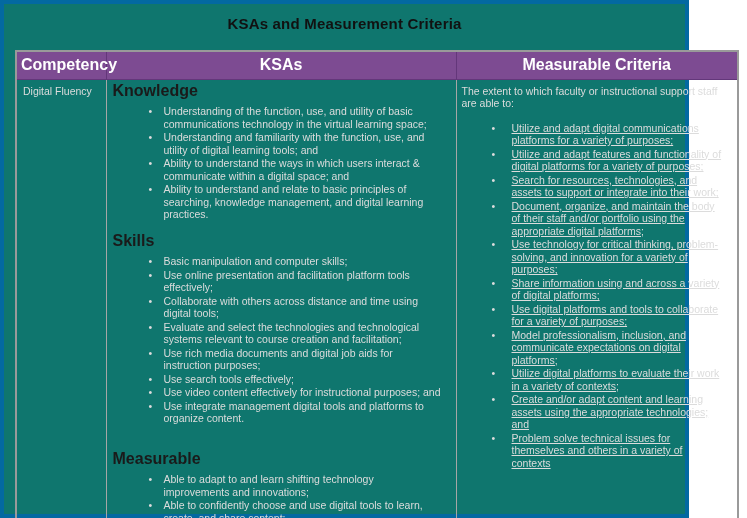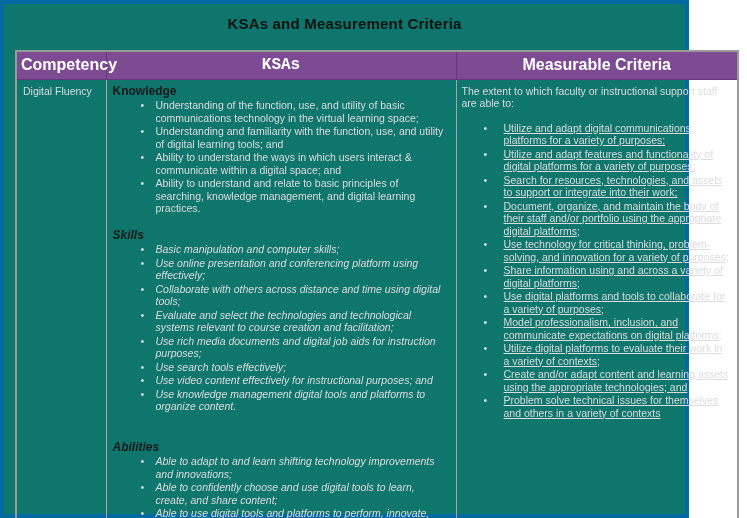--- a/index.html
+++ b/index.html
@@ -39,42 +39,42 @@
     background: #7d4b92;
     border-color: #63377a;
     color: #ffffff;
     font-size: 16px;
     font-weight: bold;
     height: 28px;
     text-align: center;
     padding: 0 4px;
   }
   .col-competency { width: 90px; }
-  .col-ksas       { width: 350px; font-family: Liberation Mono, monospace; }
+  .col-ksas       { width: 350px; }
   .col-criteria   { width: 282px; }
   tbody td {
     vertical-align: top;
     font-size: 10.5px;
     line-height: 12.5px;
     padding: 5px 4px 4px 4px;
     overflow: hidden;
   }
   .faded { color: #dcdcdc; }
   .competency-value { display: inline-block; padding-left: 2px; text-align: right; }
   .section { margin: 0; }
-  .section + .section { margin-top: 14px; font-style: italic; }
+  .section + .section { margin-top: 14px; }
   .section.gap-large { margin-top: 28px; }
   .section-heading {
     color: #1a1a1a;
     font-weight: bold;
-    font-size: 12px;
+    font-size: 16px;
     margin: 0 0 2px 2px;
   }
   ul.bullet-list {
-    margin: 0;
+    margin: 8px;
     padding: 0 2px 0 45px;
     list-style: none;
   }
   ul.bullet-list li {
     position: relative;
     margin: 0 0 1px 0;
   }
   ul.bullet-list li::before {
     content: "\2022";
     position: absolute;
@@ -115,31 +115,31 @@
                   <li>Understanding of the function, use, and utility of basic communications technology in the virtual learning space;</li>
                   <li>Understanding and familiarity with the function, use, and utility of digital learning tools; and</li>
                   <li>Ability to understand the ways in which users interact &amp; communicate within a digital space; and</li>
                   <li>Ability to understand and relate to basic principles of searching, knowledge management, and digital learning practices.</li>
                 </ul>
               </div>
               <div class="section">
                 <div class="section-heading">Skills</div>
                 <ul class="faded bullet-list">
                   <li>Basic manipulation and computer skills;</li>
-                  <li>Use online presentation and conferencing platform using effectively;</li>
+                  <li>Use online presentation and facilitation platform tools effectively;</li>
                   <li>Collaborate with others across distance and time using digital tools;</li>
                   <li>Evaluate and select the technologies and technological systems relevant to course creation and facilitation;</li>
                   <li>Use rich media documents and digital job aids for instruction purposes;</li>
                   <li>Use search tools effectively;</li>
                   <li>Use video content effectively for instructional purposes; and</li>
-                  <li>Use knowledge management digital tools and platforms to organize content.</li>
+                  <li>Use integrate management digital tools and platforms to organize content.</li>
                 </ul>
               </div>
               <div class="section gap-large">
-                <div class="section-heading">Abilities</div>
+                <div class="section-heading">Measurable</div>
                 <ul class="faded bullet-list">
                   <li>Able to adapt to and learn shifting technology improvements and innovations;</li>
                   <li>Able to confidently choose and use digital tools to learn, create, and share content;</li>
                   <li>Able to use digital tools and platforms to perform, innovate, and grow in subject matter and beyond;</li>
                 </ul>
               </div>
             </div>
         </td>
         <td>
           <p class="faded criteria-intro">The extent to which faculty or instructional support staff are able to:</p>

